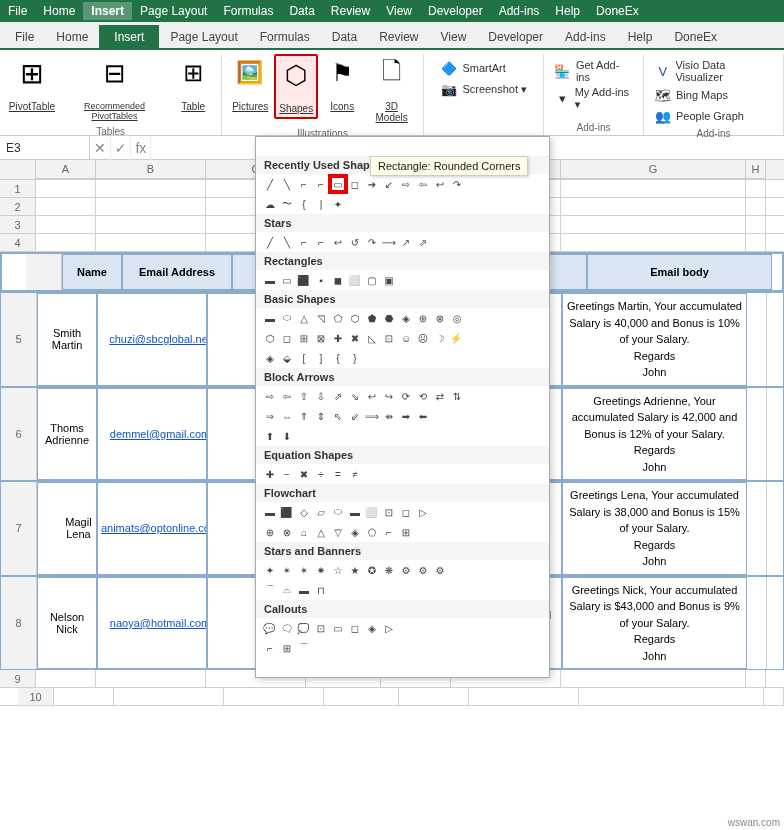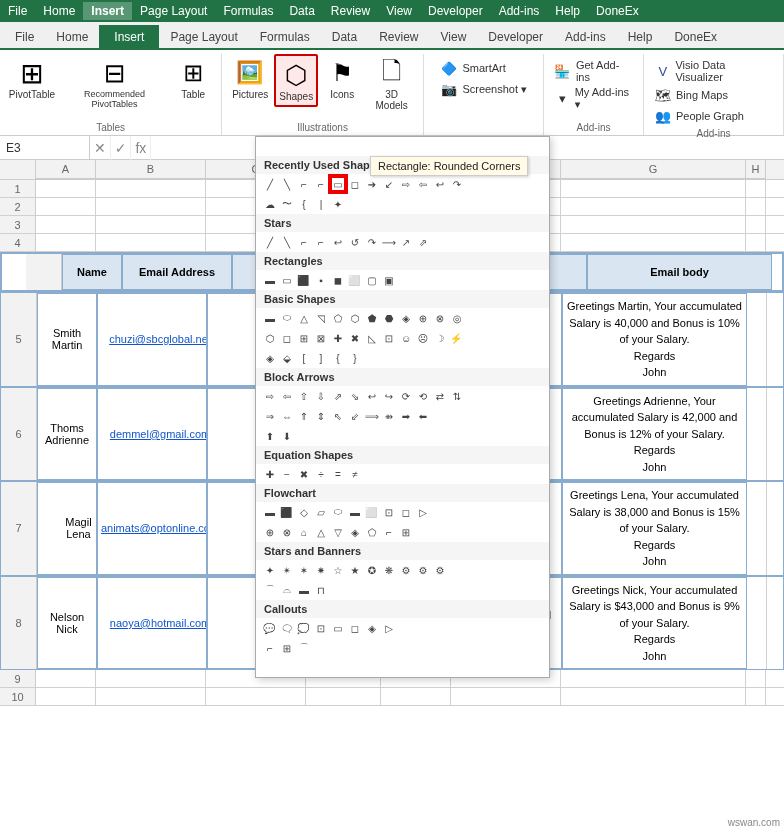--- a/index.html
+++ b/index.html
@@ -14,21 +14,21 @@
     .ribbon-tab { padding: 4px 10px; font-size: 12px; cursor: pointer; color: #444; border: 1px solid transparent; border-bottom: none; }
     .ribbon-tab.insert-active { background: #217346; color: #fff; border: 1px solid #217346; padding: 4px 14px; border-radius: 0; border-bottom: none; }
 
     
     .ribbon { display: flex; background: #fff; border-bottom: 1px solid #ccc; padding: 4px 0 0 0; height: 86px; position: relative; }
     .ribbon-group { display: flex; flex-direction: column; align-items: center; padding: 0 6px; border-right: 1px solid #ddd; min-width: 60px; }
     .ribbon-group-label { font-size: 10px; color: #666; margin-top: auto; padding-top: 2px; padding-bottom: 2px; }
     .ribbon-items { display: flex; align-items: flex-start; gap: 2px; flex: 1; }
     .ribbon-btn { display: flex; flex-direction: column; align-items: center; padding: 3px 5px; cursor: pointer; border-radius: 2px; min-width: 44px; }
     .ribbon-btn .icon { width: 32px; height: 32px; display: flex; align-items: center; justify-content: center; font-size: 22px; }
-    .ribbon-btn .label { font-size: 10px; text-align: center; color: #333; margin-top: 0; }
+    .ribbon-btn .label { font-size: 10px; text-align: center; color: #333; margin-top: 12px; text-decoration: underline; }
     .ribbon-btn.shapes-active { border: 2px solid #e00; }
 
     
     .shapes-panel { position: absolute; left: 255px; top: 86px; width: 295px; background: #fff; border: 1px solid #aaa; z-index: 100; padding: 19px 0; box-shadow: 2px 2px 8px rgba(0,0,0,0.2); }
     .shapes-panel-title { font-size: 11px; font-weight: bold; color: #333; padding: 3px 8px; background: #f5f5f5; }
     .shapes-row { display: flex; flex-wrap: wrap; padding: 2px 6px; gap: 1px; }
     .shape-icon { width: 16px; height: 16px; display: flex; align-items: center; justify-content: center; font-size: 10px; cursor: pointer; color: #444; }
     .shape-icon.selected-shape { outline: 2px solid #e00; }
 
     
@@ -533,21 +533,21 @@
     <div class="cell cell-a"></div>
     <div class="cell cell-b"></div>
     <div class="cell cell-c"></div>
     <div class="cell cell-d"></div>
     <div class="cell cell-e"></div>
     <div class="cell cell-f"></div>
     <div class="cell cell-g"></div>
     <div class="cell cell-h"></div>
   </div>
 
-  <div class="grid-row" style="height:18px;">
+  <div class="grid-row" style="height:18px;justify-content:flex-end;">
     <div class="row-num">10</div>
     <div class="cell cell-a"></div>
     <div class="cell cell-b"></div>
     <div class="cell cell-c"></div>
     <div class="cell cell-d"></div>
     <div class="cell cell-e"></div>
     <div class="cell cell-f"></div>
     <div class="cell cell-g"></div>
     <div class="cell cell-h"></div>
   </div>

